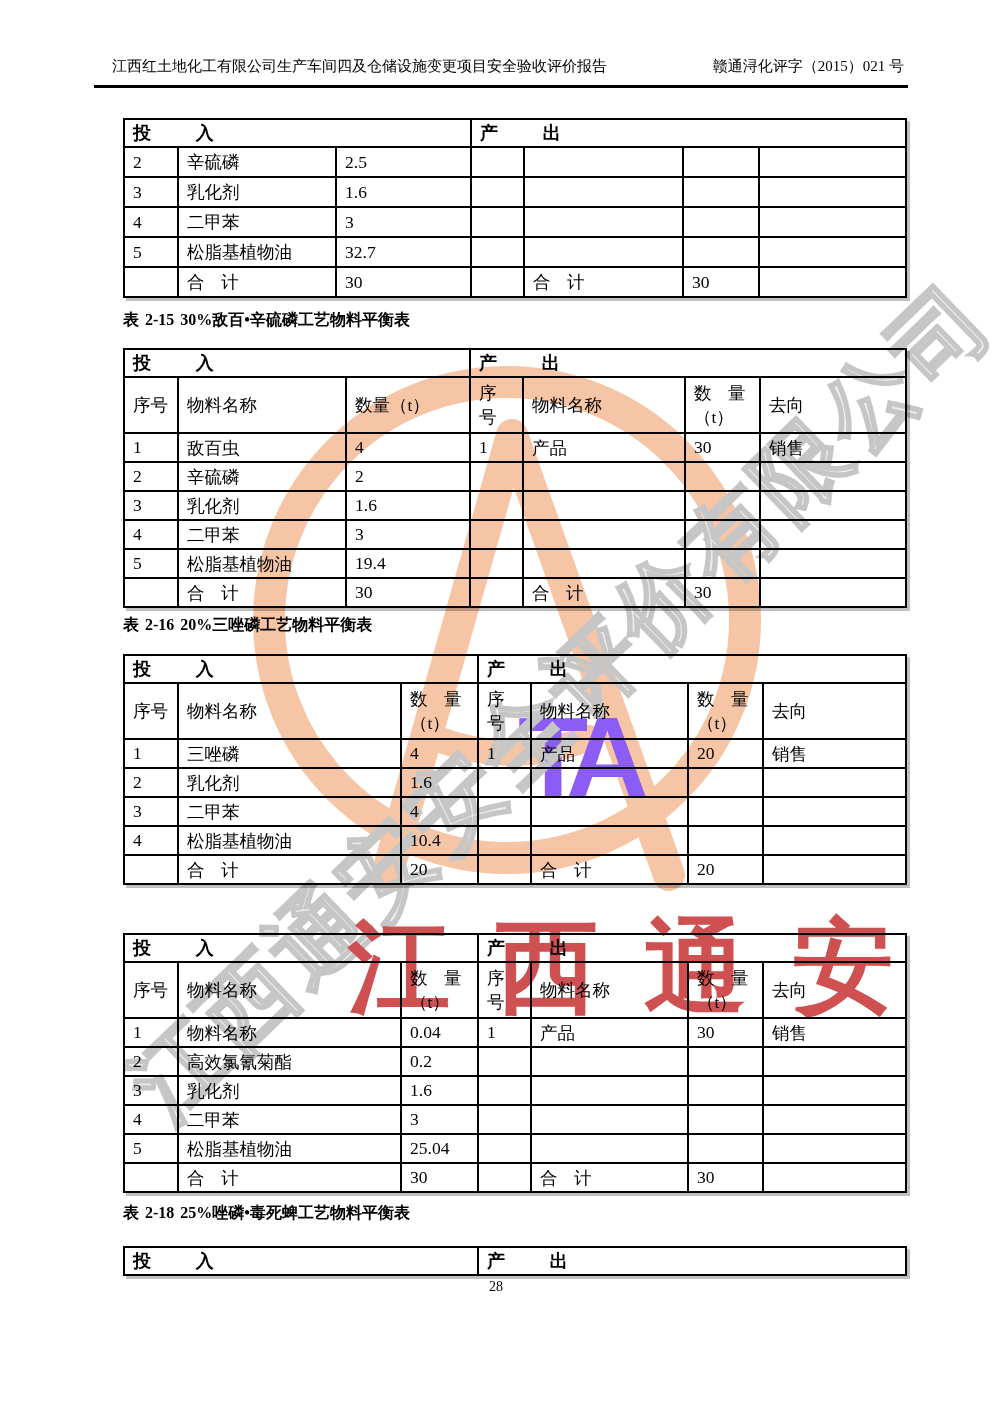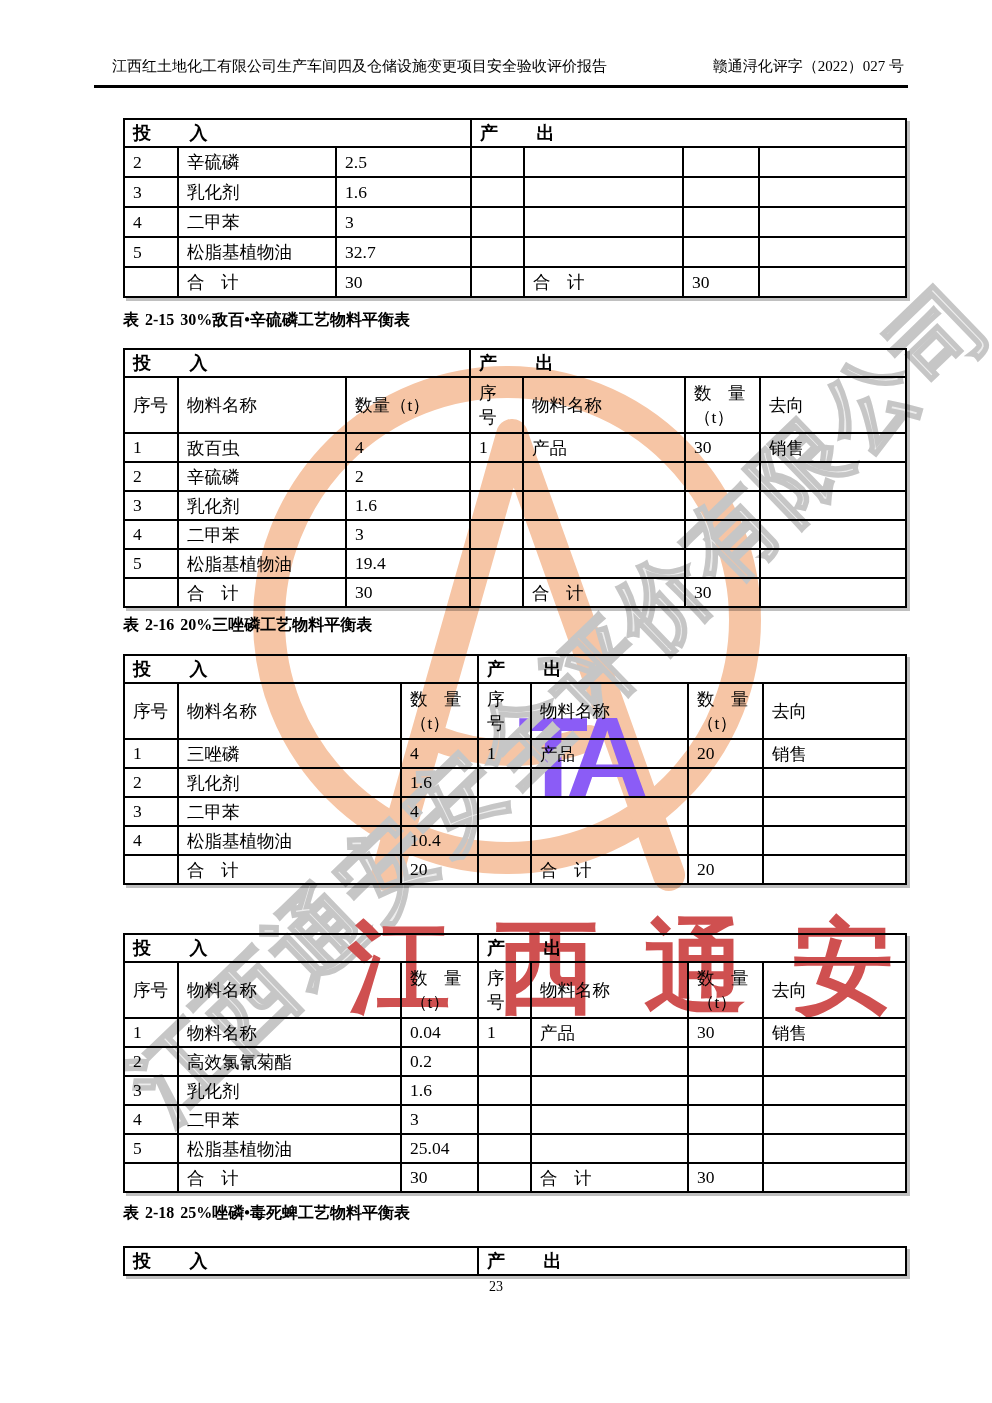--- a/index.html
+++ b/index.html
@@ -6,21 +6,21 @@
   .page{position:relative;width:992px;height:1403px;background:#fff;overflow:hidden;
         font-family:"Liberation Serif","DejaVu Serif",serif;color:#000;}
   .doc-header{position:absolute;top:57px;left:112px;right:88px;display:flex;
               justify-content:space-between;font-size:15px;white-space:nowrap;gap:44px;}
   .rule{position:absolute;top:85px;left:94px;width:814px;height:0;border-top:3px solid #000;}
   table.tbl{position:absolute;left:123px;border-collapse:collapse;table-layout:fixed;
             width:782px;background:transparent;box-shadow:3px 3px 0 rgba(140,140,140,.55);}
   .tbl td{border:2px solid #000;padding:1px 8px;font-size:17.5px;vertical-align:middle;
           word-spacing:12px;white-space:pre-line;overflow:hidden;}
   .tbl td.hd{font-weight:bold;font-size:18px;word-spacing:34px;}
-  tr.h-head{height:21px;} tr.h-sub{height:56px;} tr.h-rowA{height:30px;} tr.h-row{height:29px;}
+  tr.h-head{height:21px;font-family:Liberation Mono, monospace;} tr.h-sub{height:56px;} tr.h-rowA{height:30px;} tr.h-row{height:29px;}
   .tbl-title{position:absolute;left:123px;width:782px;
              font-size:16px;font-weight:bold;word-spacing:2px;}
   .page-number{position:absolute;left:0;right:0;top:1279px;text-align:center;font-size:14px;}
   
   .watermark{position:absolute;inset:0;pointer-events:none;mix-blend-mode:multiply;z-index:5;}
   .wm-logo{position:absolute;left:227px;top:340px;}
   .wm-ta{position:absolute;left:518px;top:700px;font-family:"Liberation Sans","DejaVu Sans",sans-serif;
          font-weight:bold;font-size:115px;line-height:1;letter-spacing:-14px;color:#8b5cf6;}
   .wm-diag{position:absolute;left:-90px;top:655px;width:1300px;text-align:center;
            transform:rotate(-44deg);font-family:"Liberation Sans","DejaVu Sans",sans-serif;
@@ -29,21 +29,21 @@
   .wm-red{position:absolute;left:348px;top:916px;font-family:"Liberation Sans","DejaVu Sans",sans-serif;
           font-weight:bold;font-size:102px;line-height:1;letter-spacing:46px;color:#cf5050;white-space:nowrap;}
 </style>
 </head>
 <body>
 
 <div class="page">
 
   <div class="doc-header">
     <span>江西红土地化工有限公司生产车间四及仓储设施变更项目安全验收评价报告</span>
-    <span>赣通浔化评字（2022）027 号</span>
+    <span>赣通浔化评字（2015）021 号</span>
   </div>
   <div class="rule"></div>
 
   <table class="tbl" style="top:118px;">
     <colgroup>
         <col style="width:54px">
         <col style="width:158px">
         <col style="width:135px">
         <col style="width:53px">
         <col style="width:159px">
@@ -363,21 +363,21 @@
         <col style="width:143px">
       </colgroup>
     <tbody>
         <tr class="h-head">
           <td class="hd" colspan="3">投 入</td>
           <td class="hd" colspan="4">产 出</td>
         </tr>
   </tbody>
     </table>
 
-  <div class="page-number">23</div>
+  <div class="page-number">28</div>
 
   <div class="watermark">
     <svg class="wm-logo" width="560" height="560" viewBox="0 0 560 560">
       <circle cx="280" cy="280" r="238" fill="none" stroke="#f6c5a5" stroke-width="32"></circle>
       <path d="M285 95 L160 535 M285 95 L442 535" fill="none" stroke="#f6c5a5" stroke-width="32" stroke-linecap="round"></path>
       <path d="M208 398 Q285 428 362 398" fill="none" stroke="#f6c5a5" stroke-width="26" stroke-linecap="round"></path>
     </svg>
     <div class="wm-ta">TA</div>
     <div class="wm-diag">江西通安安全评价有限公司</div>
     <div class="wm-red">江西通安</div>

